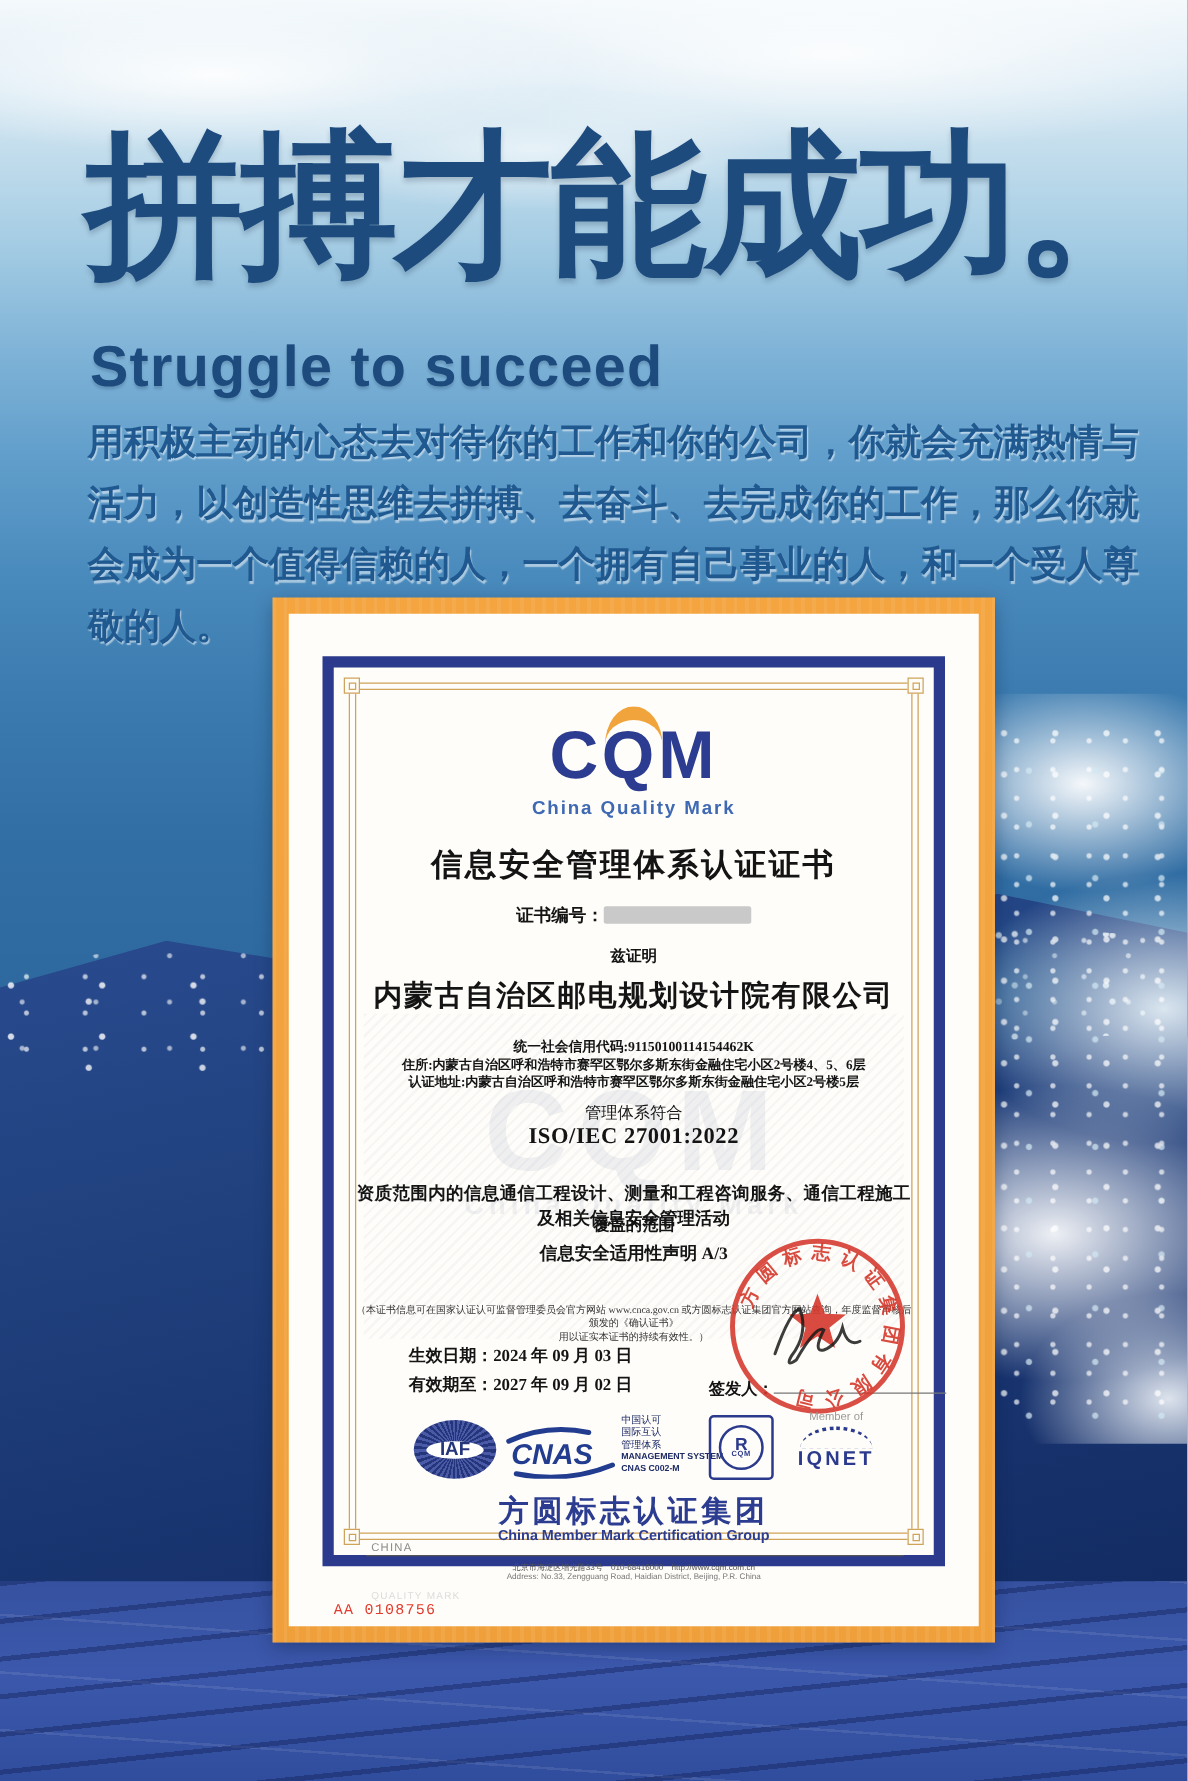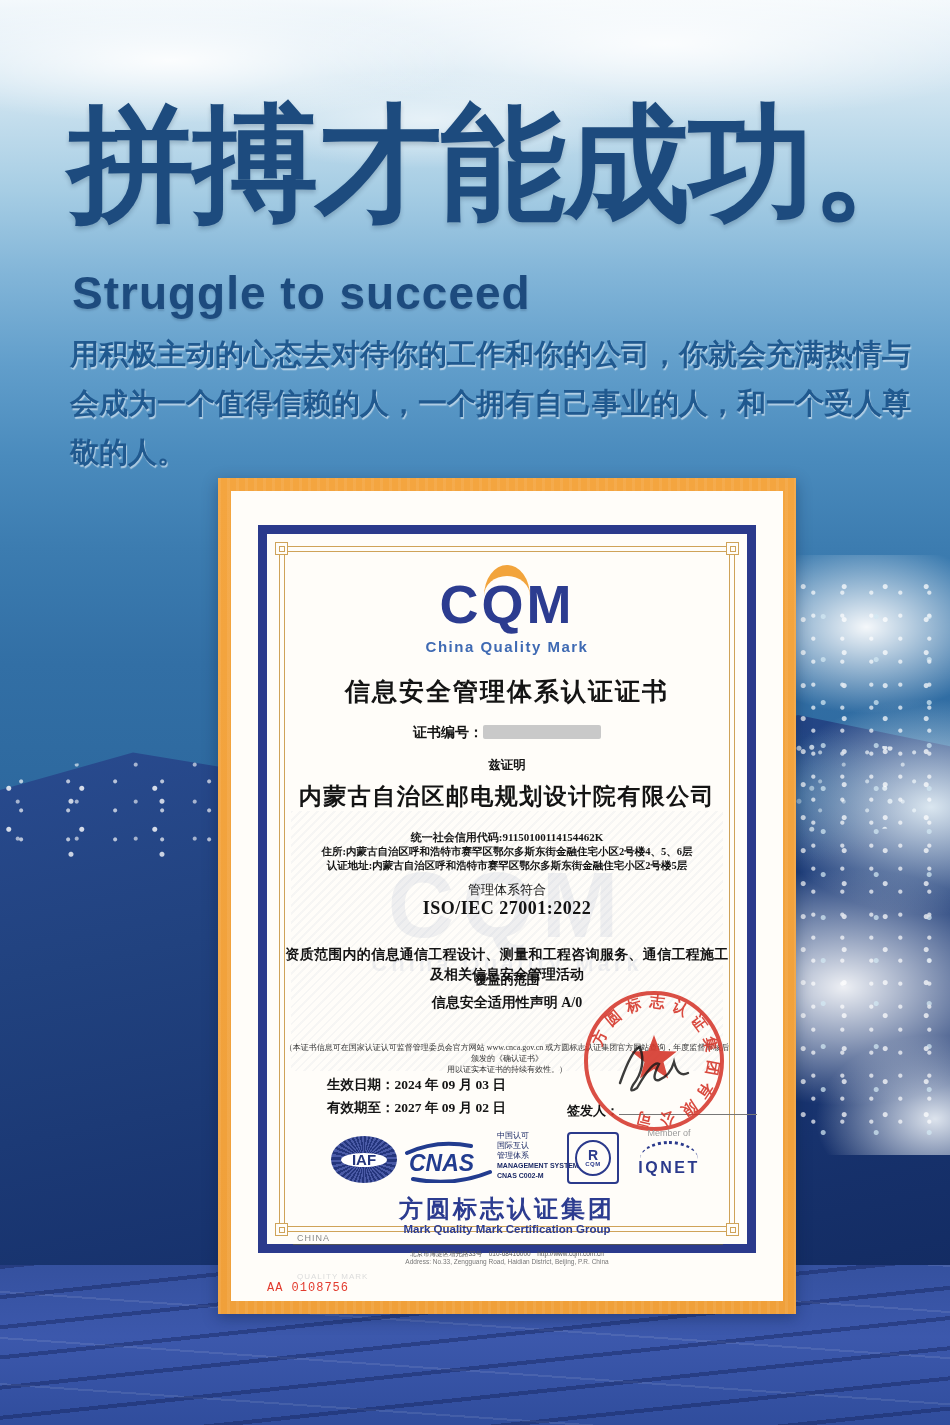--- a/index.html
+++ b/index.html
@@ -148,20 +148,21 @@
   <div class="abs dark-wave"></div>
   <div class="abs crest"></div>
   <div class="abs foam-right"></div>
   <div class="abs foam-dots"></div>
   <div class="abs sea-bottom"></div>
 
   <div class="abs headline">拼搏才能成功。</div>
   <div class="abs subheadline">Struggle to succeed</div>
   <div class="abs body-text">
     <div>用积极主动的心态去对待你的工作和你的公司，你就会充满热情与</div>
+    <div>活力，以创造性思维去拼搏、去奋斗、去完成你的工作，那么你就</div>
     <div>会成为一个值得信赖的人，一个拥有自己事业的人，和一个受人尊</div>
     <div>敬的人。</div>
   </div>
 
   <div class="abs cert">
     <div class="sheet">
       <div class="hatch"></div>
       <div class="wm">
         <div class="wm-big">CQM</div>
         <div class="wm-small">China Quality Mark</div>
@@ -186,21 +187,21 @@
       <div class="cline attest serif">兹证明</div>
       <div class="cline company serif">内蒙古自治区邮电规划设计院有限公司</div>
       <div class="cline credit serif">统一社会信用代码:91150100114154462K</div>
       <div class="cline addr1 serif">住所:内蒙古自治区呼和浩特市赛罕区鄂尔多斯东街金融住宅小区2号楼4、5、6层</div>
       <div class="cline addr2 serif">认证地址:内蒙古自治区呼和浩特市赛罕区鄂尔多斯东街金融住宅小区2号楼5层</div>
       <div class="cline conform serif">管理体系符合</div>
       <div class="cline iso serif">ISO/IEC 27001:2022</div>
       <div class="cline scopelab serif">覆盖的范围</div>
       <div class="cline scope1 serif">资质范围内的信息通信工程设计、测量和工程咨询服务、通信工程施工</div>
       <div class="cline scope2 serif">及相关信息安全管理活动</div>
-      <div class="cline soa serif">信息安全适用性声明 A/0</div>
+      <div class="cline soa serif">信息安全适用性声明 A/3</div>
 
       <div class="abs fine serif">
         <div>（本证书信息可在国家认证认可监督管理委员会官方网站 www.cnca.gov.cn 或方圆标志认证集团官方网站查询，年度监督审核后颁发的《确认证书》</div>
         <div>用以证实本证书的持续有效性。）</div>
       </div>
 
       <div class="dates serif">
         <div>生效日期：2024 年 09 月 03 日</div>
         <div>有效期至：2027 年 09 月 02 日</div>
       </div>
@@ -246,21 +247,21 @@
         </div>
       </div>
 
       <div class="iqnet">
         <div class="iq-member">Member of</div>
         <div class="iq-globe"></div>
         <div class="iq-name">IQNET</div>
       </div>
 
       <div class="cline group-cn">方圆标志认证集团</div>
-      <div class="cline group-en">Mark Quality Mark Certification Group</div>
+      <div class="cline group-en">China Member Mark Certification Group</div>
       <div class="rule"></div>
       <div class="china-wm1">CHINA</div>
       <div class="china-wm2">QUALITY MARK</div>
       <div class="cline foot1">北京市海淀区增光路33号　010-68416000　http://www.cqm.com.cn</div>
       <div class="cline foot2">Address: No.33, Zengguang Road, Haidian District, Beijing, P.R. China</div>
 
       <div class="serial">AA 0108756</div>
     </div>
   </div>
 

